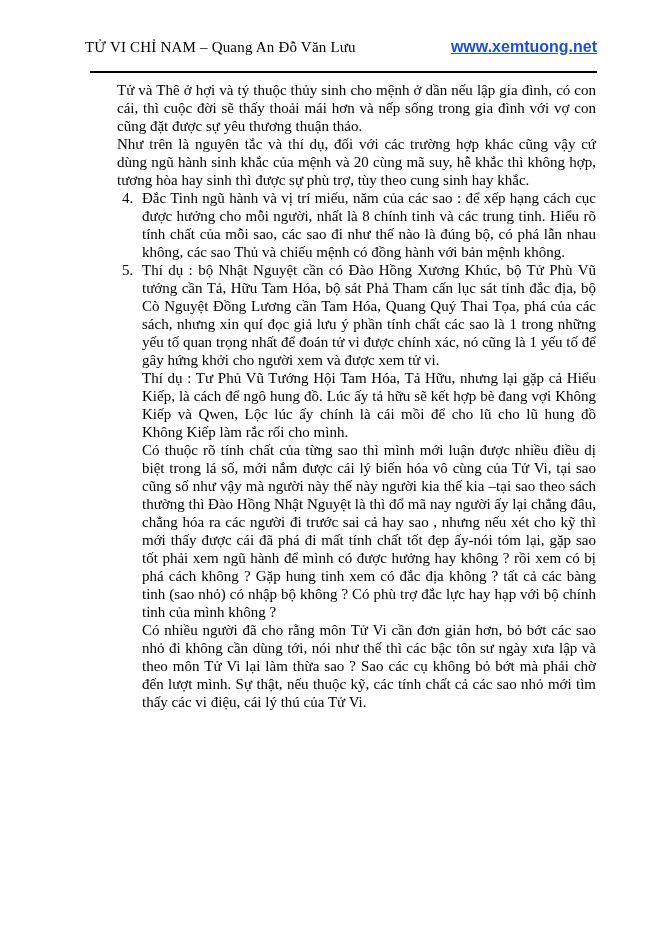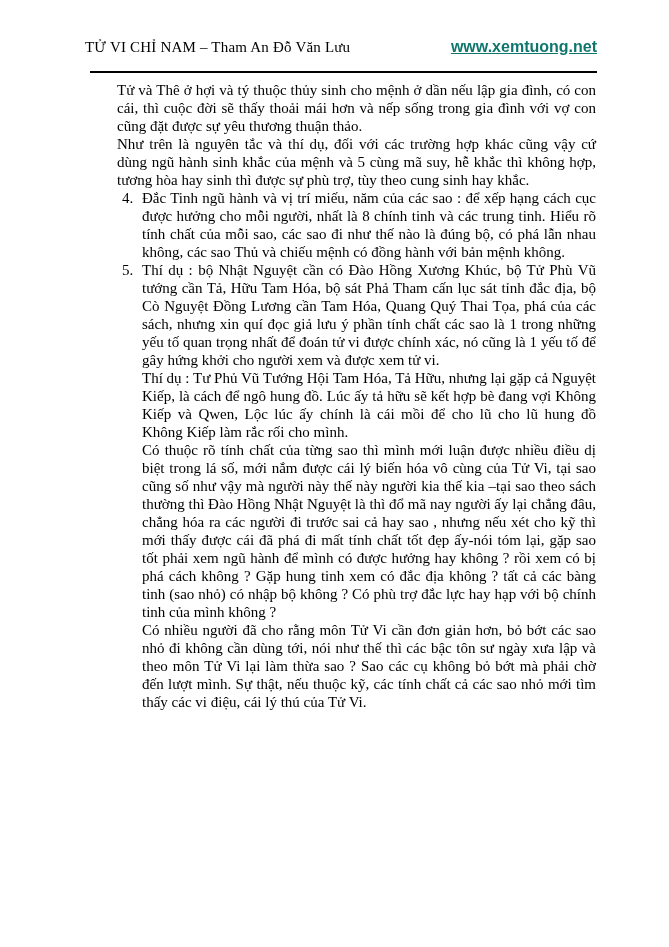--- a/index.html
+++ b/index.html
@@ -61,40 +61,40 @@
     left: 5px;
     top: 0;
   }
 </style>
 </head>
 <body>
 
 <div class="page">
 
   <div class="header">
-    <span class="header-title">TỬ VI CHỈ NAM – Tham An Đỗ Văn Lưu</span>
-    <span class="header-link" style="color: #0f766e;">www.xemtuong.net</span>
+    <span class="header-title">TỬ VI CHỈ NAM – Quang An Đỗ Văn Lưu</span>
+    <span class="header-link" style="color: #1d4ed8;">www.xemtuong.net</span>
   </div>
 
   <div class="header-rule"></div>
 
   <div class="body-text">
 
     <p>Tử và Thê ở hợi và tý thuộc thủy sinh cho mệnh ở dần nếu lập gia đình, có con cái, thì cuộc đời sẽ thấy thoải mái hơn và nếp sống trong gia đình với vợ con cũng đặt được sự yêu thương thuận thảo.</p>
 
-    <p>Như trên là nguyên tắc và thí dụ, đối với các trường hợp khác cũng vậy cứ dùng ngũ hành sinh khắc của mệnh và 5 cùng mã suy, hễ khắc thì không hợp, tương hòa hay sinh thì được sự phù trợ, tùy theo cung sinh hay khắc.</p>
+    <p>Như trên là nguyên tắc và thí dụ, đối với các trường hợp khác cũng vậy cứ dùng ngũ hành sinh khắc của mệnh và 20 cùng mã suy, hễ khắc thì không hợp, tương hòa hay sinh thì được sự phù trợ, tùy theo cung sinh hay khắc.</p>
 
     <div class="list-item">
       <span class="list-number">4.</span>
       <p>Đắc Tinh ngũ hành và vị trí miếu, năm của các sao : để xếp hạng cách cục được hưởng cho mỗi người, nhất là 8 chính tinh và các trung tinh. Hiểu rõ tính chất của mỗi sao, các sao đi như thế nào là đúng bộ, có phá lẫn nhau không, các sao Thủ và chiếu mệnh có đồng hành với bản mệnh không.</p>
     </div>
 
     <div class="list-item">
       <span class="list-number">5.</span>
       <p>Thí dụ : bộ Nhật Nguyệt cần có Đào Hồng Xương Khúc, bộ Tử Phù Vũ tướng cần Tả, Hữu Tam Hóa, bộ sát Phả Tham cấn lục sát tỉnh đắc địa, bộ Cò Nguyệt Đồng Lương cần Tam Hóa, Quang Quý Thai Tọa, phá của các sách, nhưng xin quí đọc giả lưu ý phần tính chất các sao là 1 trong những yếu tố quan trọng nhất để đoán tử vi được chính xác, nó cũng là 1 yếu tố để gây hứng khởi cho người xem và được xem tử vi.</p>
-      <p>Thí dụ : Tư Phủ Vũ Tướng Hội Tam Hóa, Tả Hữu, nhưng lại gặp cả Nguyệt Kiếp, là cách để ngô hung đồ. Lúc ấy tả hữu sẽ kết hợp bè đang vợi Không Kiếp và Qwen, Lộc lúc ấy chính là cái mồi để cho lũ cho lũ hung đồ Không Kiếp làm rắc rối cho mình.</p>
+      <p>Thí dụ : Tư Phủ Vũ Tướng Hội Tam Hóa, Tả Hữu, nhưng lại gặp cả Hiểu Kiếp, là cách để ngô hung đồ. Lúc ấy tả hữu sẽ kết hợp bè đang vợi Không Kiếp và Qwen, Lộc lúc ấy chính là cái mồi để cho lũ cho lũ hung đồ Không Kiếp làm rắc rối cho mình.</p>
       <p>Có thuộc rõ tính chất của từng sao thì mình mới luận được nhiều điều dị biệt trong lá số, mới nắm được cái lý biến hóa vô cùng của Tử Vi, tại sao cũng số như vậy mà người này thế này người kia thế kia –tại sao theo sách thường thì Đào Hồng Nhật Nguyệt là thì đổ mã nay người ấy lại chẳng đâu, chẳng hóa ra các người đi trước sai cả hay sao , nhưng nếu xét cho kỹ thì mới thấy được cái đã phá đi mất tính chất tốt đẹp ấy-nói tóm lại, gặp sao tốt phải xem ngũ hành để mình có được hưởng hay không ? rồi xem có bị phá cách không ? Gặp hung tinh xem có đắc địa không ? tất cả các bàng tinh (sao nhỏ) có nhập bộ không ? Có phù trợ đắc lực hay hạp với bộ chính tinh của mình không ?</p>
       <p>Có nhiều người đã cho rằng môn Tử Vi cần đơn giản hơn, bỏ bớt các sao nhỏ đi không cần dùng tới, nói như thế thì các bậc tôn sư ngày xưa lập và theo môn Tử Vi lại làm thừa sao ? Sao các cụ không bỏ bớt mà phải chờ đến lượt mình. Sự thật, nếu thuộc kỹ, các tính chất cả các sao nhỏ mới tìm thấy các vi điệu, cái lý thú của Tử Vi.</p>
     </div>
 
   </div>
 
 </div>
 
 </body></html>

